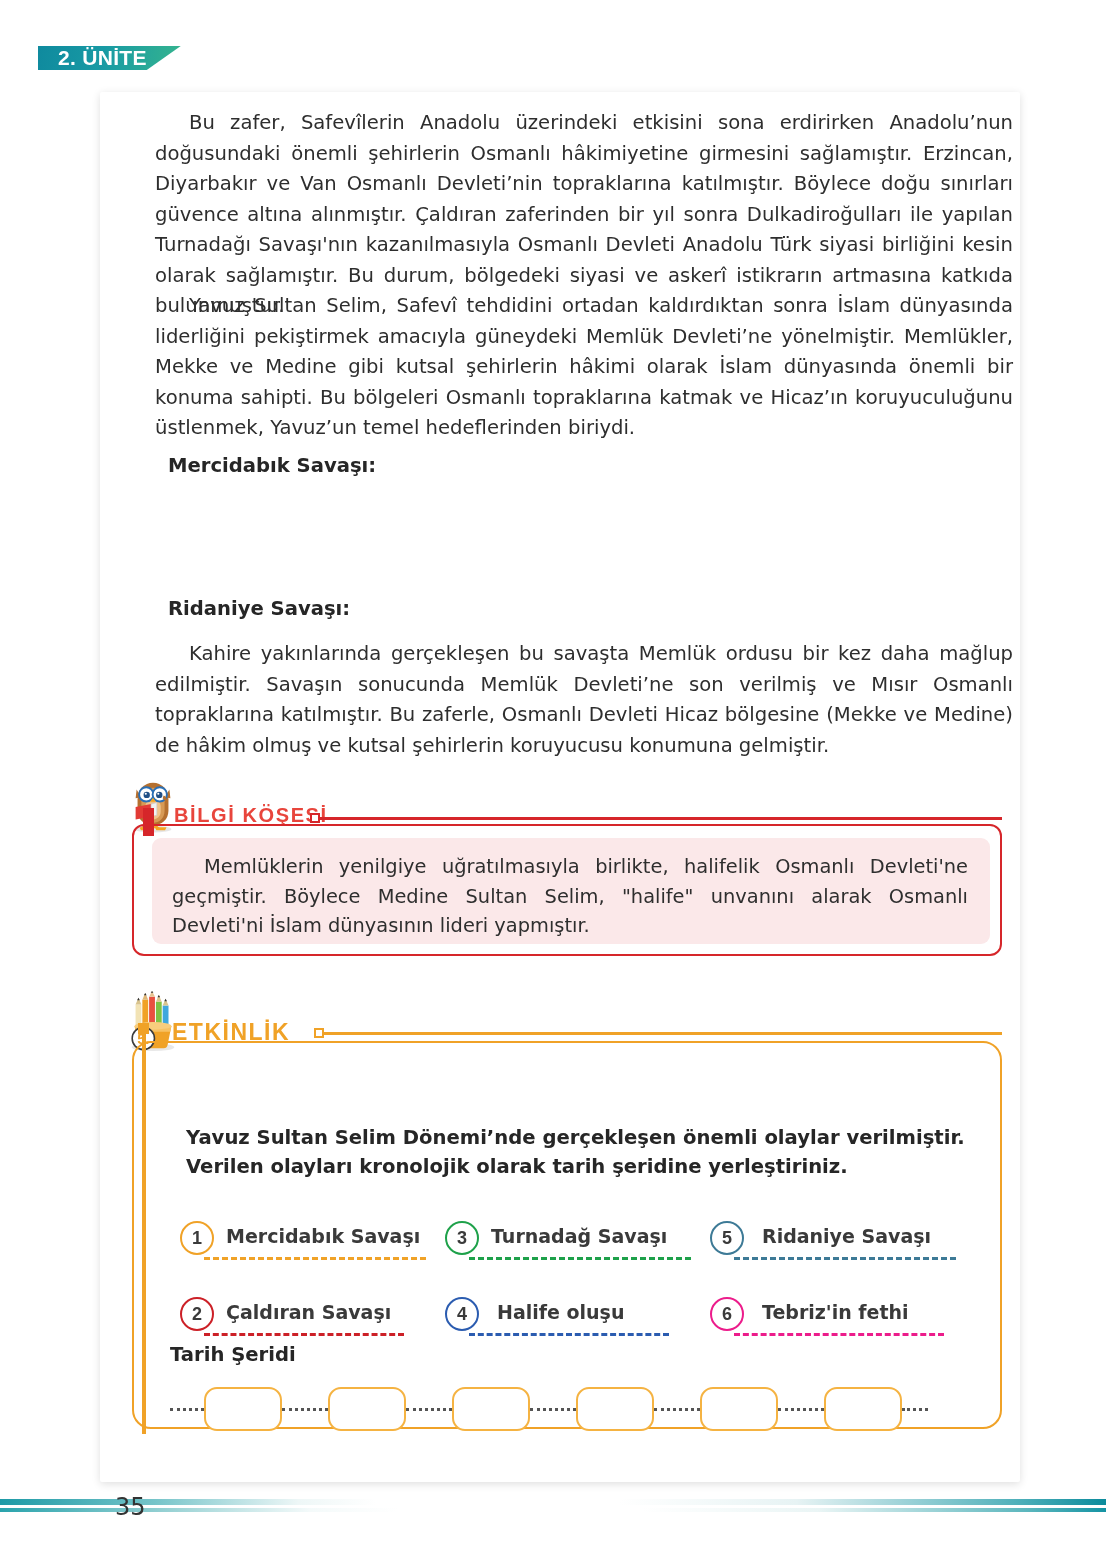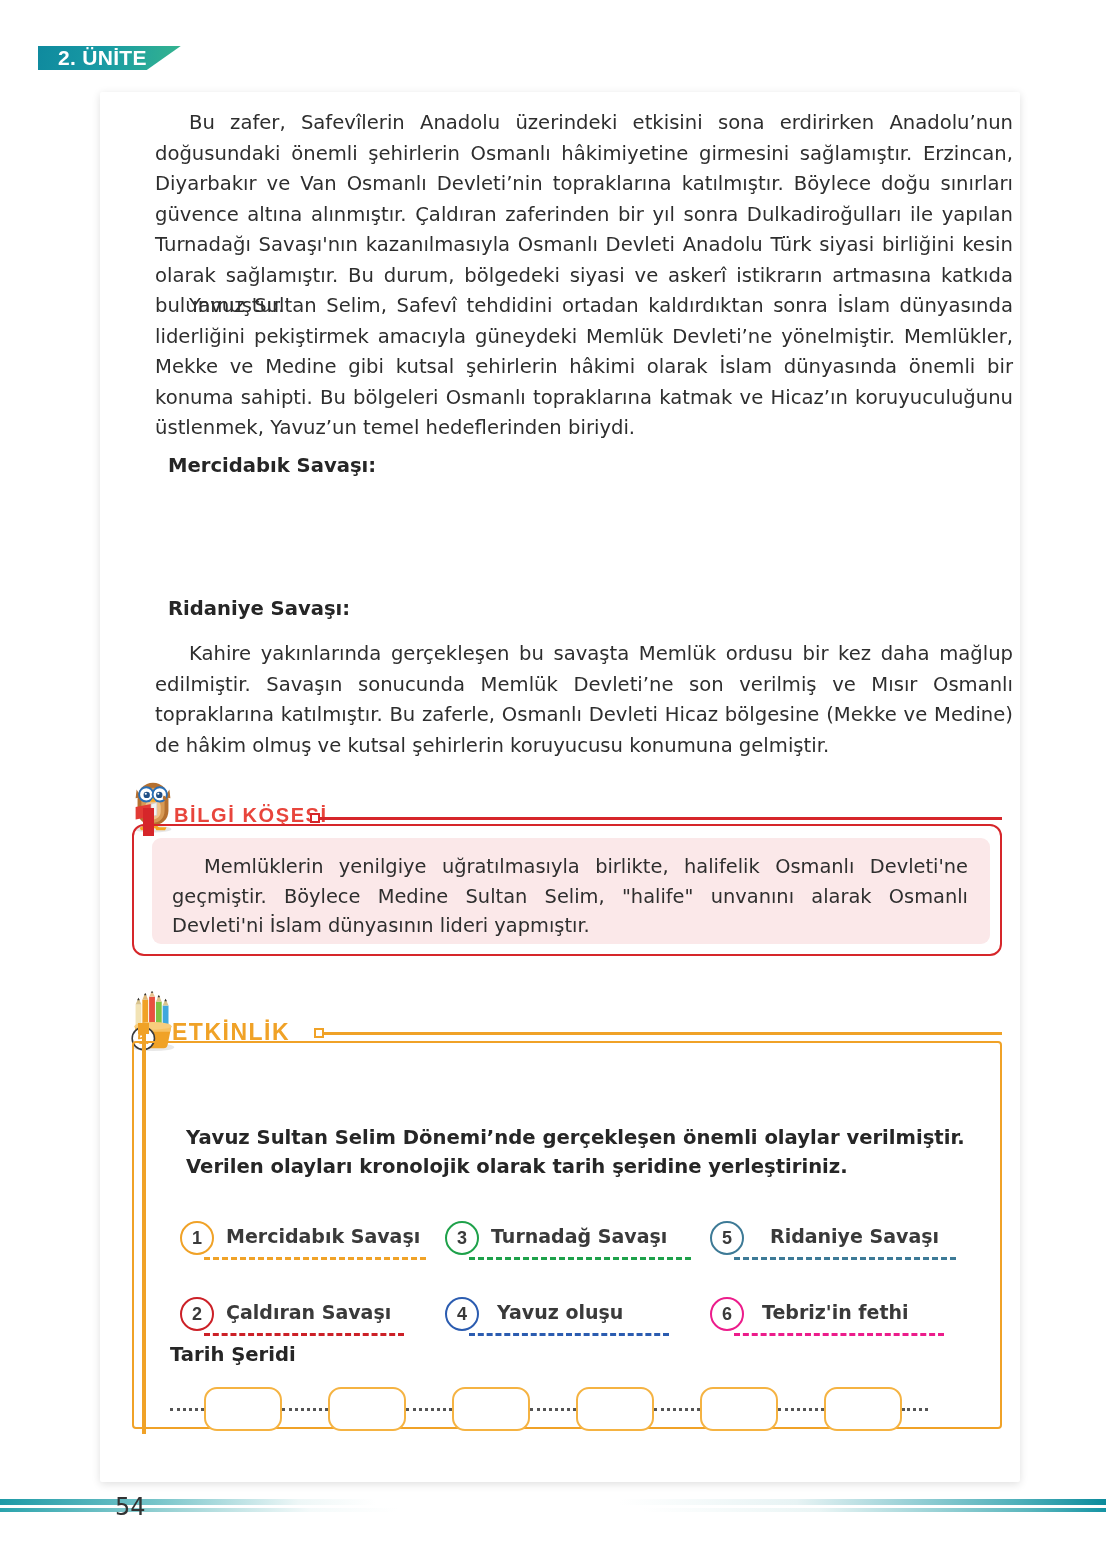--- a/index.html
+++ b/index.html
@@ -142,21 +142,21 @@
   }
   .act-rule {
     position: absolute; top: 35px; left: 206px; right: 0;
     height: 2.5px; background: #f0a227;
   }
   .act-frame {
     position: absolute;
     left: 14px; top: 44px;
     width: 870px; height: 388px;
     border: 2.5px solid #f0a227;
-    border-radius: 4px;
+    border-radius: 19px;
   }
   .act-stub {
     position: absolute; left: 20px; top: 26px;
     width: 11px; height: 11px; background: #f0a227;
   }
   .act-stub-line {
     position: absolute; left: 24px; top: 37px;
     width: 3.5px; height: 400px; background: #f0a227;
   }
   .act-prompt {
@@ -342,31 +342,31 @@
           <div class="event-label">Mercidabık Savaşı</div>
           <div class="event-line" style="border-color:#f0a227"></div>
         </div>
         <div class="event-item">
           <div class="event-circle" style="border-color:#1ea14a">3</div>
           <div class="event-label">Turnadağ Savaşı</div>
           <div class="event-line" style="border-color:#1ea14a"></div>
         </div>
         <div class="event-item">
           <div class="event-circle" style="border-color:#3d7a96">5</div>
-          <div class="event-label" style="left:60px">Ridaniye Savaşı</div>
+          <div class="event-label" style="left:52px">Ridaniye Savaşı</div>
           <div class="event-line" style="border-color:#3d7a96"></div>
         </div>
         <div class="event-item">
           <div class="event-circle" style="border-color:#cc2027">2</div>
           <div class="event-label">Çaldıran Savaşı</div>
           <div class="event-line" style="border-color:#cc2027;width:200px"></div>
         </div>
         <div class="event-item">
           <div class="event-circle" style="border-color:#2b5cb0">4</div>
-          <div class="event-label" style="left:52px">Yavuz oluşu</div>
+          <div class="event-label" style="left:52px">Halife oluşu</div>
           <div class="event-line" style="border-color:#2b5cb0;width:200px"></div>
         </div>
         <div class="event-item">
           <div class="event-circle" style="border-color:#ec1c8b">6</div>
           <div class="event-label" style="left:52px">Tebriz'in fethi</div>
           <div class="event-line" style="border-color:#ec1c8b;width:210px"></div>
         </div>
       </div>
 
       <div class="timeline-label">Tarih Şeridi</div>
@@ -389,13 +389,13 @@
 
     </div>
   </div>
 
 </div>
 
 <div class="footer-rules">
   <div class="rule-a"></div>
   <div class="rule-b"></div>
 </div>
-<div class="page-number">54</div>
+<div class="page-number">35</div>
 
 </body></html>

